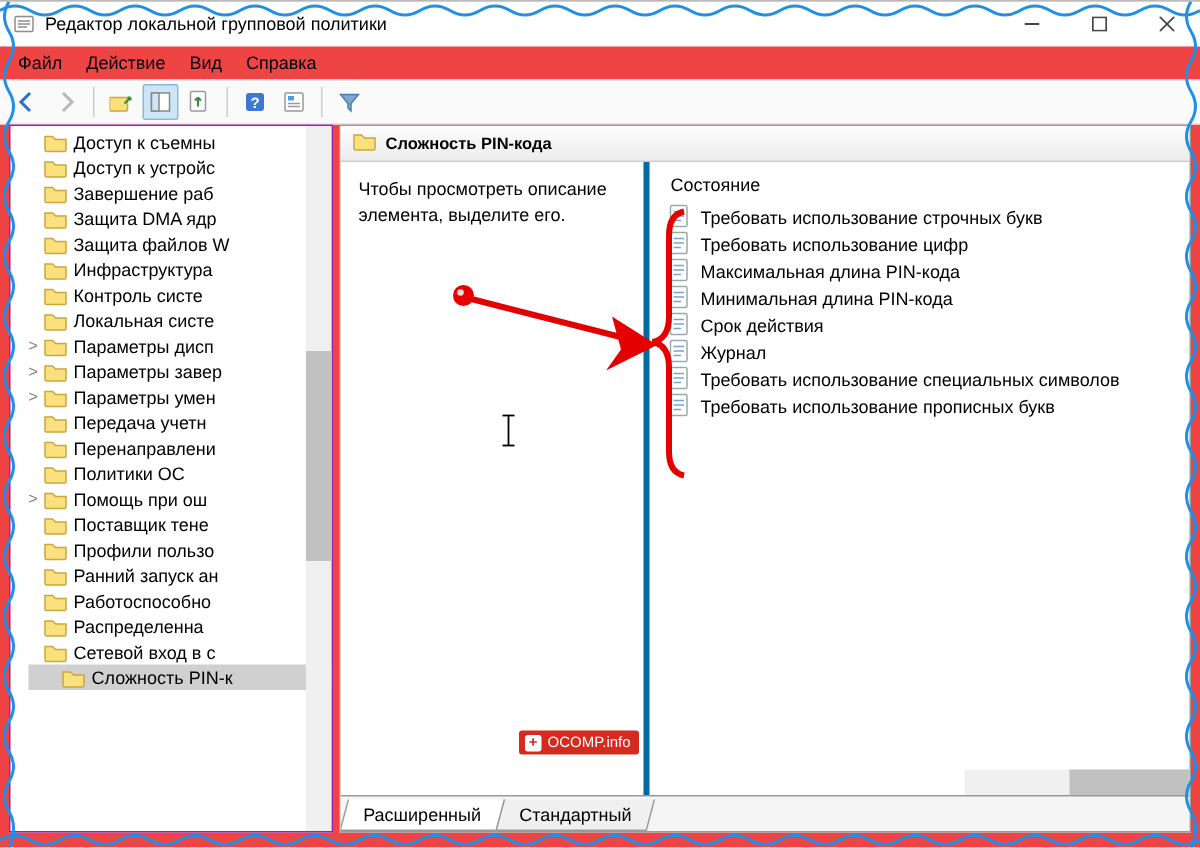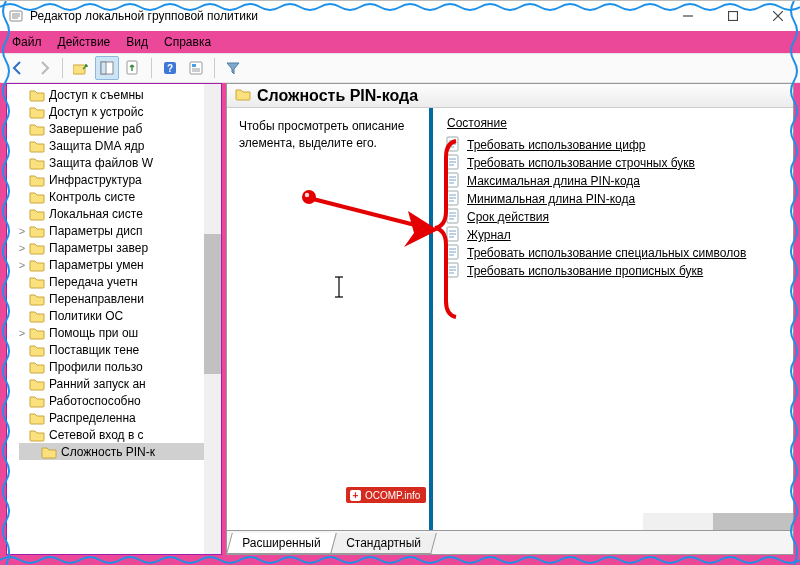--- a/index.html
+++ b/index.html
@@ -7,21 +7,21 @@
     margin: 0;
     font-family: "Segoe UI", Tahoma, sans-serif;
     font-size: 12px;
     background: #fff;
     color: #000;
   }
   .window {
     width: 800px;
     height: 565px;
     position: relative;
-    background: #ec4899;
+    background: #ef4444;
     border-top: 1px solid #bbb;
   }
   
   .wavy-frame {
     position: absolute;
     inset: 0;
     pointer-events: none;
     z-index: 100;
   }
   
@@ -153,40 +153,39 @@
     overflow: hidden;
   }
   .right-head {
     display: flex; align-items: center;
     height: 24px;
     padding: 0 8px;
     gap: 6px;
     background: linear-gradient(#fdfdfd, #ececec);
     border-bottom: 1px solid #ccc;
     font-weight: 600;
-    font-size: 16px;
+    font-size: 11px;
   }
   .right-body {
     flex: 1;
     display: flex;
     overflow: hidden;
     position: relative;
   }
   .desc-col {
     width: 206px;
     padding: 10px 10px 10px 12px;
     font-size: 12px;
     line-height: 1.4;
     border-right: 4px solid #0369a1;
   }
   .list-col {
     flex: 1;
     padding: 6px 8px 6px 12px;
     position: relative;
-    text-decoration: underline;
   }
   .list-col .colhead {
     font-size: 12px;
     padding: 2px 2px 6px 2px;
     color: #000;
   }
   .pitem {
     display: flex; align-items: center;
     height: 18px;
     gap: 6px;
@@ -536,30 +535,30 @@
         <div class="list-col">
           <div class="colhead">Состояние</div>
           <div id="policy-list">
               <div class="pitem">
                 <span><svg width="16" height="16">
                     <rect x="2" y="1" width="11" height="14" rx="1" fill="#fff" stroke="#9aa"></rect>
                     <line x1="4" y1="5" x2="11" y2="5" stroke="#7aa3c9"></line>
                     <line x1="4" y1="8" x2="11" y2="8" stroke="#7aa3c9"></line>
                     <line x1="4" y1="11" x2="9" y2="11" stroke="#7aa3c9"></line>
                   </svg></span>
+                <span>Требовать использование строчных букв</span>
+              </div>
+              <div class="pitem">
+                <span><svg width="16" height="16">
+                    <rect x="2" y="1" width="11" height="14" rx="1" fill="#fff" stroke="#9aa"></rect>
+                    <line x1="4" y1="5" x2="11" y2="5" stroke="#7aa3c9"></line>
+                    <line x1="4" y1="8" x2="11" y2="8" stroke="#7aa3c9"></line>
+                    <line x1="4" y1="11" x2="9" y2="11" stroke="#7aa3c9"></line>
+                  </svg></span>
                 <span>Требовать использование цифр</span>
-              </div>
-              <div class="pitem">
-                <span><svg width="16" height="16">
-                    <rect x="2" y="1" width="11" height="14" rx="1" fill="#fff" stroke="#9aa"></rect>
-                    <line x1="4" y1="5" x2="11" y2="5" stroke="#7aa3c9"></line>
-                    <line x1="4" y1="8" x2="11" y2="8" stroke="#7aa3c9"></line>
-                    <line x1="4" y1="11" x2="9" y2="11" stroke="#7aa3c9"></line>
-                  </svg></span>
-                <span>Требовать использование строчных букв</span>
               </div>
               <div class="pitem">
                 <span><svg width="16" height="16">
                     <rect x="2" y="1" width="11" height="14" rx="1" fill="#fff" stroke="#9aa"></rect>
                     <line x1="4" y1="5" x2="11" y2="5" stroke="#7aa3c9"></line>
                     <line x1="4" y1="8" x2="11" y2="8" stroke="#7aa3c9"></line>
                     <line x1="4" y1="11" x2="9" y2="11" stroke="#7aa3c9"></line>
                   </svg></span>
                 <span>Максимальная длина PIN-кода</span>
               </div>

